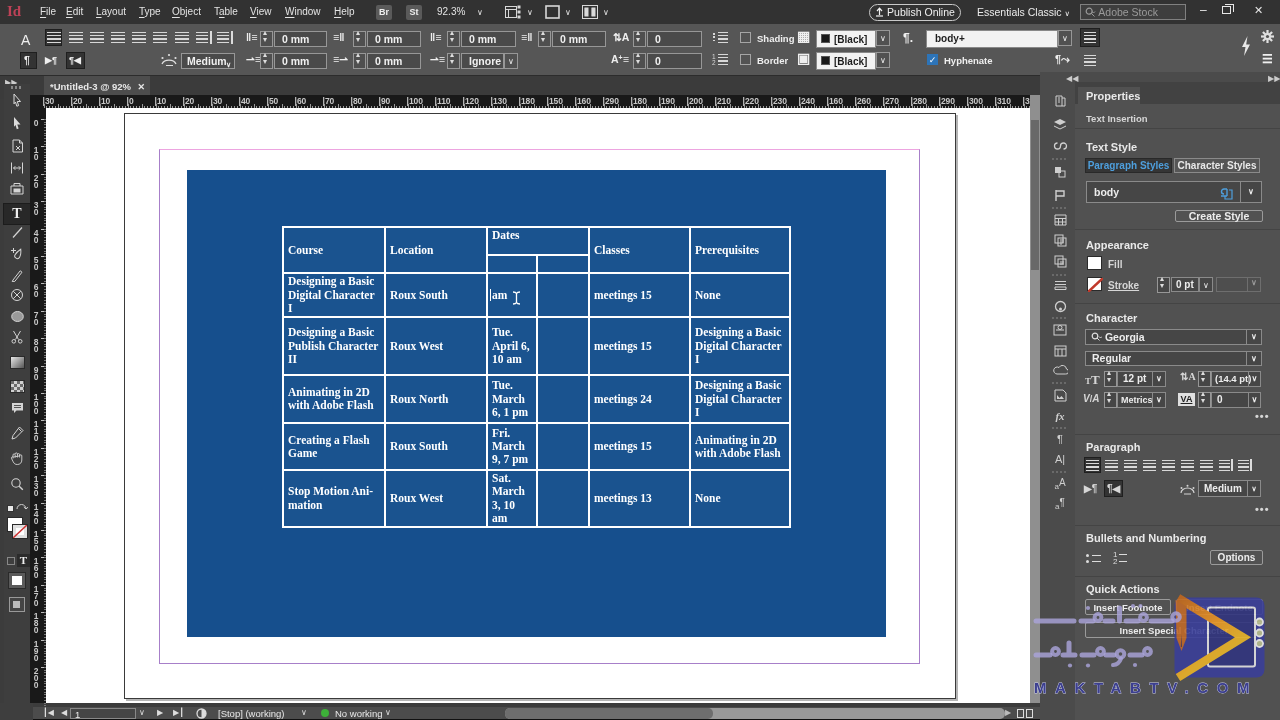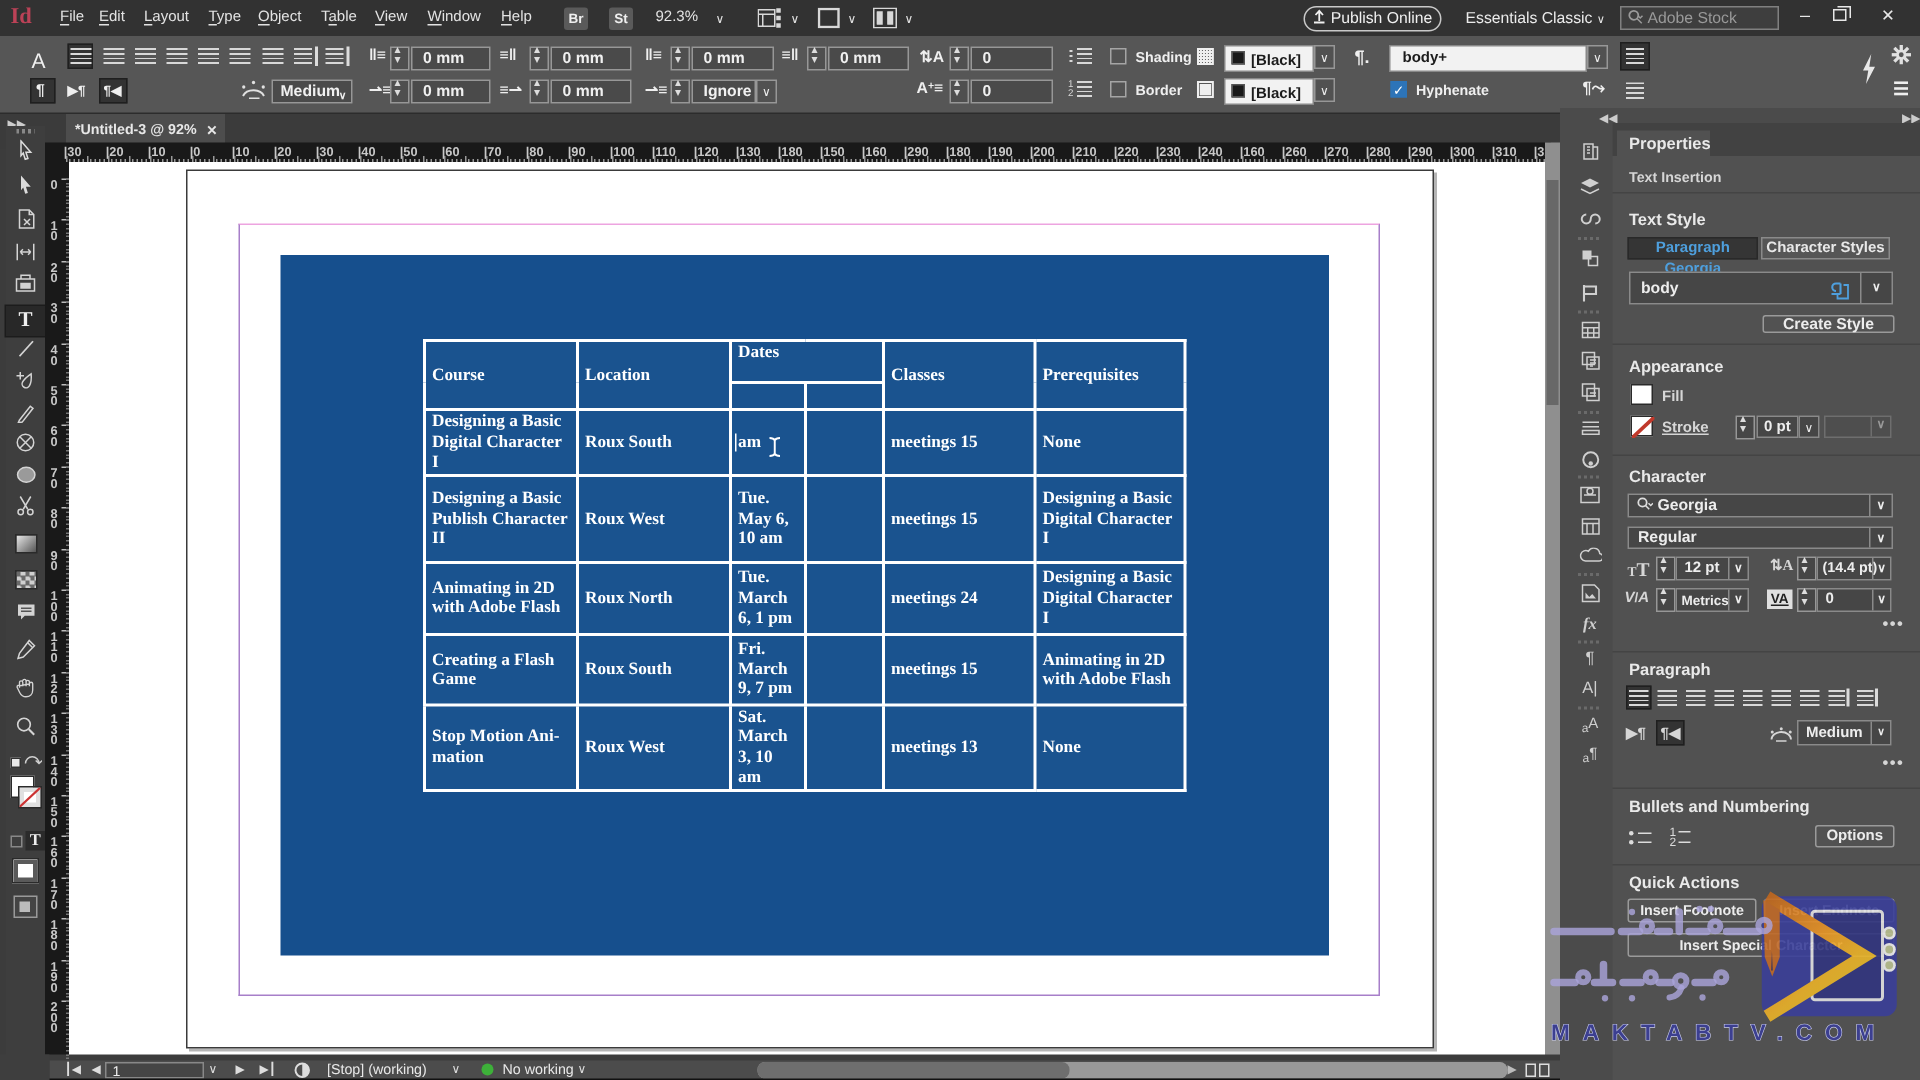--- a/index.html
+++ b/index.html
@@ -980,21 +980,21 @@
               <td style="position:relative"><span style="border-left:1.5px solid #fff;margin-left:-2px;padding-left:1px">am</span><svg style="position:absolute;left:24px;top:17px" width="9" height="14" viewBox="0 0 9 14">
                   <path d="M1,1 c1.5,0 3,0.5 3.5,1.5 C5,1.5 6.5,1 8,1 M1,13 c1.5,0 3,-0.5 3.5,-1.5 C5,12.5 6.5,13 8,13 M4.5,2.5 V11.5" fill="none" stroke="#fff" stroke-width="1.3"></path>
                 </svg></td>
               <td></td>
               <td>meetings 15</td>
               <td>None</td>
             </tr>
       <tr style="height:58px">
               <td>Designing a Basic Publish Character II</td>
               <td>Roux West</td>
-              <td>Tue. May 6, 10 am</td>
+              <td>Tue. April 6, 10 am</td>
               <td></td>
               <td>meetings 15</td>
               <td>Designing a Basic Digital Character I</td>
             </tr>
       <tr style="height:48px">
               <td>Animating in 2D with Adobe Flash</td>
               <td>Roux North</td>
               <td>Tue. March 6, 1 pm</td>
               <td></td>
               <td>meetings 24</td>
@@ -1119,21 +1119,21 @@
     <div class="dicon" style="top:403px;font-size:10px"><sub style="font-size:8px">a</sub>A</div>
     <div class="dicon" style="top:423px;font-size:10px"><sub style="font-size:8px">a</sub>¶</div>
   </div>
   <div id="panel">
     <div class="abs" style="left:0;top:0;width:205px;height:22px;background:#424242"></div>
     <div class="abs" style="left:3px;top:5px;width:62px;height:17px;background:#515151"></div>
     <div class="sect" style="left:11px;top:8px;font-size:11px">Properties</div>
     <div class="note" style="left:11px;top:31px;font-weight:bold;font-size:9.5px">Text Insertion</div>
     <div class="hr" style="top:46px"></div>
     <div class="sect" style="left:11px;top:59px">Text Style</div>
-    <div class="abs" style="left:10px;top:76px;width:87px;height:15px;background:#353535;border:1px solid #292929;color:#4e9fdd;font-size:10px;font-weight:bold;text-align:center;line-height:14px">Paragraph Georgia</div>
+    <div class="abs" style="left:10px;top:76px;width:87px;height:15px;background:#353535;border:1px solid #292929;color:#4e9fdd;font-size:10px;font-weight:bold;text-align:center;line-height:14px">Paragraph Styles</div>
     <div class="abs" style="left:99px;top:76px;width:86px;height:15px;background:#565656;border:1px solid #8a8a8a;color:#e8e8e8;font-size:10px;font-weight:bold;text-align:center;line-height:14px">Character Styles</div>
     <div class="pfld" style="left:11px;top:99px;width:176px;height:22px;line-height:20px;padding-left:7px">body
       <svg style="position:absolute;right:28px;top:4px" width="15" height="14" viewBox="0 0 15 14">
             <path d="M3,10 h6 M9,3 v7 M9,3 h-3 a2.5,2.5 0 0 0 0,5" fill="none" stroke="#4e9fdd" stroke-width="1.4"></path>
             <path d="M11,4 h3 v9 h-7 v-3" fill="none" stroke="#4e9fdd" stroke-width="1.2"></path>
           </svg>
       <span style="position:absolute;right:0;top:0;width:21px;height:20px;border-left:1px solid #8a8a8a;text-align:center;font-size:8px">∨</span>
     </div>
     <div class="pbtn" style="left:100px;top:128px;width:88px;height:12px;line-height:11px">Create Style</div>
     <div class="hr" style="top:147px"></div>

